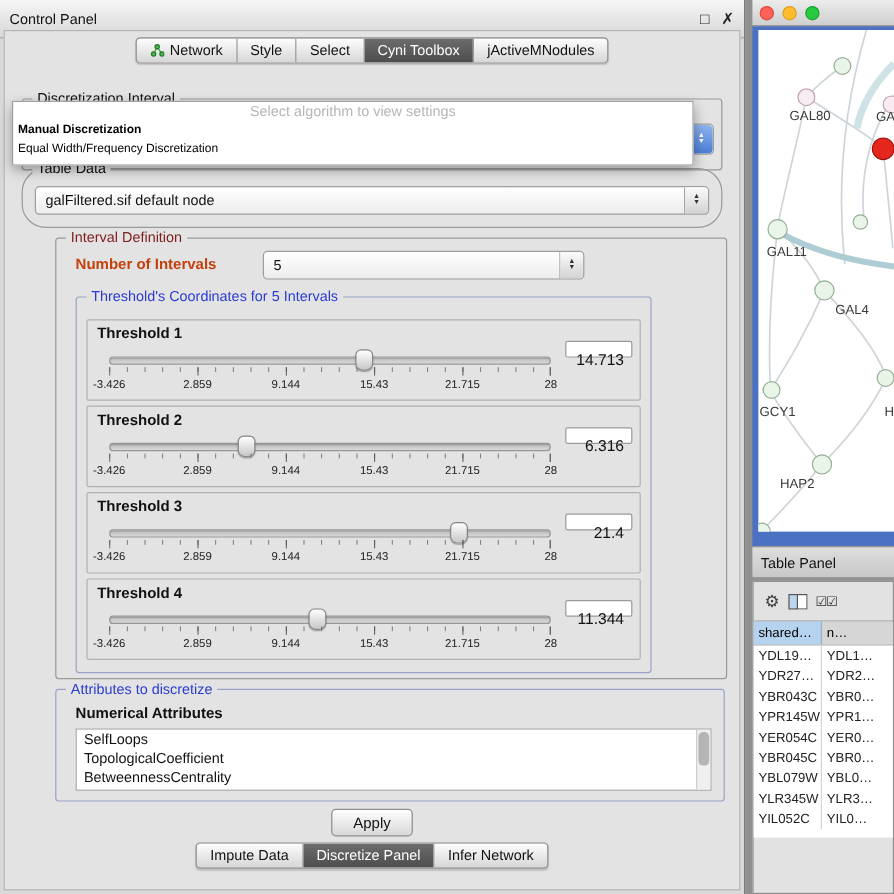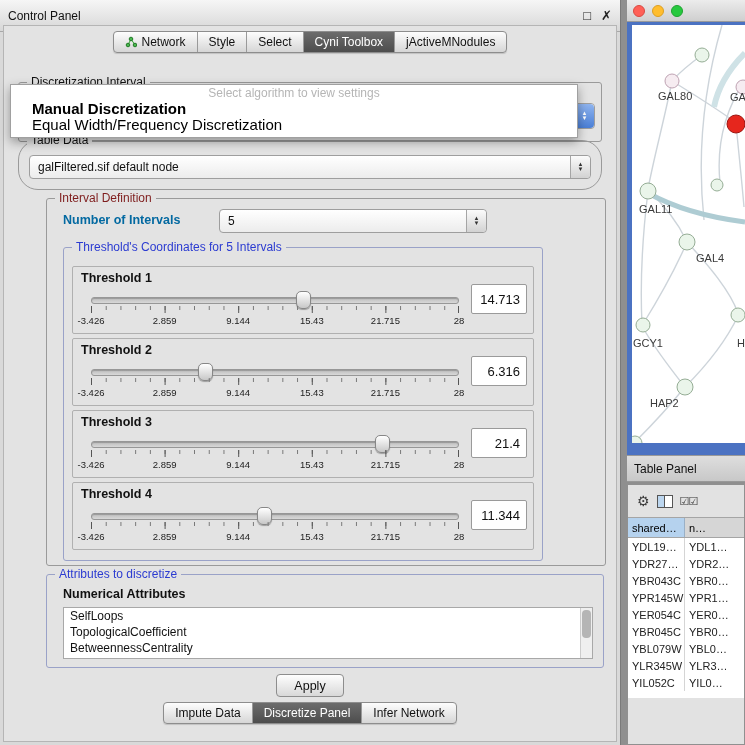--- a/index.html
+++ b/index.html
@@ -32,35 +32,35 @@
   .combo{position:absolute;background:linear-gradient(#ffffff,#ececec);border:1px solid #9e9e9e;border-radius:4px;font-size:12px;color:#111;text-align:right;}
   .combo .combo-text{position:absolute;left:8px;top:0;bottom:0;display:flex;align-items:center;}
   .combo .cap{position:absolute;right:0;top:0;bottom:0;width:19px;border-left:1px solid #a5a5a5;border-radius:0 4px 4px 0;background:linear-gradient(#fbfbfb,#d2d2d2);display:flex;flex-direction:column;align-items:center;justify-content:center;}
   .combo .cap.blue{background:linear-gradient(#8fb4ef,#4a7fd6);border-left:1px solid #3f6dbd;}
   .cap span{font-size:6px;line-height:5px;color:#333;}
   .cap.blue span{color:#fff;}
 
   
   .popup{position:absolute;left:6px;top:58px;width:566px;height:52px;background:#fff;border:1px solid #a0a0a0;box-shadow:0 4px 10px rgba(0,0,0,.35);z-index:30;}
   .popup-hint{height:16px;text-align:center;color:#b5b5b5;font-size:12px;line-height:16px;}
-  .popup-opt{height:16px;padding-left:21px;font-size:15px;line-height:16px;color:#000;}
+  .popup-opt{height:16px;padding-left:4px;font-size:10px;line-height:16px;color:#000;}
   .popup-opt.bold{font-weight:bold;}
 
   
   .tbox{position:absolute;left:8px;width:460px;height:66px;border:1px solid #b0b0b0;border-radius:2px;}
   .tbox-label{position:absolute;left:8px;top:4px;font-size:12.5px;font-weight:bold;color:#111;}
   .slider-area{position:absolute;left:18px;right:74px;top:22px;height:40px;}
   .track{position:absolute;left:0;right:0;top:8px;height:5px;background:linear-gradient(#bdbdbd,#d8d8d8);border:1px solid #979797;border-radius:3px;box-shadow:inset 0 1px 1px rgba(0,0,0,.2);}
   .thumb{position:absolute;top:2px;width:13px;height:16px;background:linear-gradient(#ffffff,#c7c7c7);border:1px solid #878787;border-radius:5px 5px 6px 6px;box-shadow:0 1px 1px rgba(0,0,0,.3);}
   .ticks-minor{position:absolute;left:0;right:0;top:17px;height:4px;background-image:linear-gradient(to right,#777 1px,transparent 1px);background-size:4% 100%;}
   .ticks-major{position:absolute;left:0;right:0;top:17px;height:7px;background-image:linear-gradient(to right,#555 1px,transparent 1px);background-size:20% 100%;}
   .ticks-major:after{content:"";position:absolute;right:0;top:0;height:7px;border-right:1px solid #555;}
   .tick-labels{position:absolute;left:0;right:0;top:26px;height:12px;padding-left:29px;}
   .tick-labels span{position:absolute;transform:translateX(-50%);font-size:9.5px;color:#222;white-space:nowrap;}
-  .value-box{position:absolute;right:6px;top:17px;width:56px;height:30px;background:#fff;border:1px solid #9a9a9a;border-radius:2px;font-size:13px;line-height:30px;text-align:right;padding-right:6px;box-sizing:border-box;color:#111;}
+  .value-box{position:absolute;right:6px;top:17px;width:56px;height:14px;background:#fff;border:1px solid #9a9a9a;border-radius:2px;font-size:13px;line-height:30px;text-align:right;padding-right:6px;box-sizing:border-box;color:#111;}
 
   
   .attr-label{position:absolute;left:16px;top:12px;font-size:12.5px;font-weight:bold;color:#111;}
   .attr-list{position:absolute;left:16px;right:10px;top:32px;height:50px;background:#fff;border:1px solid #a8a8a8;overflow:hidden;}
   .attr-item{font-size:12px;line-height:16px;padding-left:6px;color:#111;}
   .attr-scroll{position:absolute;right:0;top:0;bottom:0;width:11px;background:#efefef;border-left:1px solid #ccc;}
   .attr-thumb{position:absolute;left:1px;right:1px;top:2px;height:28px;background:#b5b5b5;border-radius:4px;}
 
   .apply-btn{position:absolute;left:50%;transform:translateX(-50%);top:648px;width:66px;height:21px;background:linear-gradient(#fefefe,#d8d8d8);border:1px solid #8d8d8d;border-radius:4px;font-size:12.5px;color:#111;display:flex;align-items:center;justify-content:center;}
 
@@ -150,21 +150,21 @@
           <div class="cap">
               <span>▲</span>
               <span>▼</span>
             </div>
         </div>
       </div>
 
       <div class="group" style="left:42px;top:172px;width:558px;height:366px;">
         <span class="group-title gt-green">Interval Definition</span>
 
-        <div style="position:absolute;left:16px;top:14px;font-size:12.5px;font-weight:bold;color:#0369a1;">Number of Intervals</div>
+        <div style="position:absolute;left:16px;top:14px;font-size:12.5px;font-weight:bold;color:#c2410c;">Number of Intervals</div>
         <div class="combo" style="left:172px;top:10px;width:266px;height:22px;">
           <span class="combo-text">5</span>
           <div class="cap">
               <span>▲</span>
               <span>▼</span>
             </div>
         </div>
 
         <div class="group" style="left:16px;top:48px;width:478px;height:312px;border-color:#9aa2c8;">
           <span class="group-title gt-blue">Threshold's Coordinates for 5 Intervals</span>

